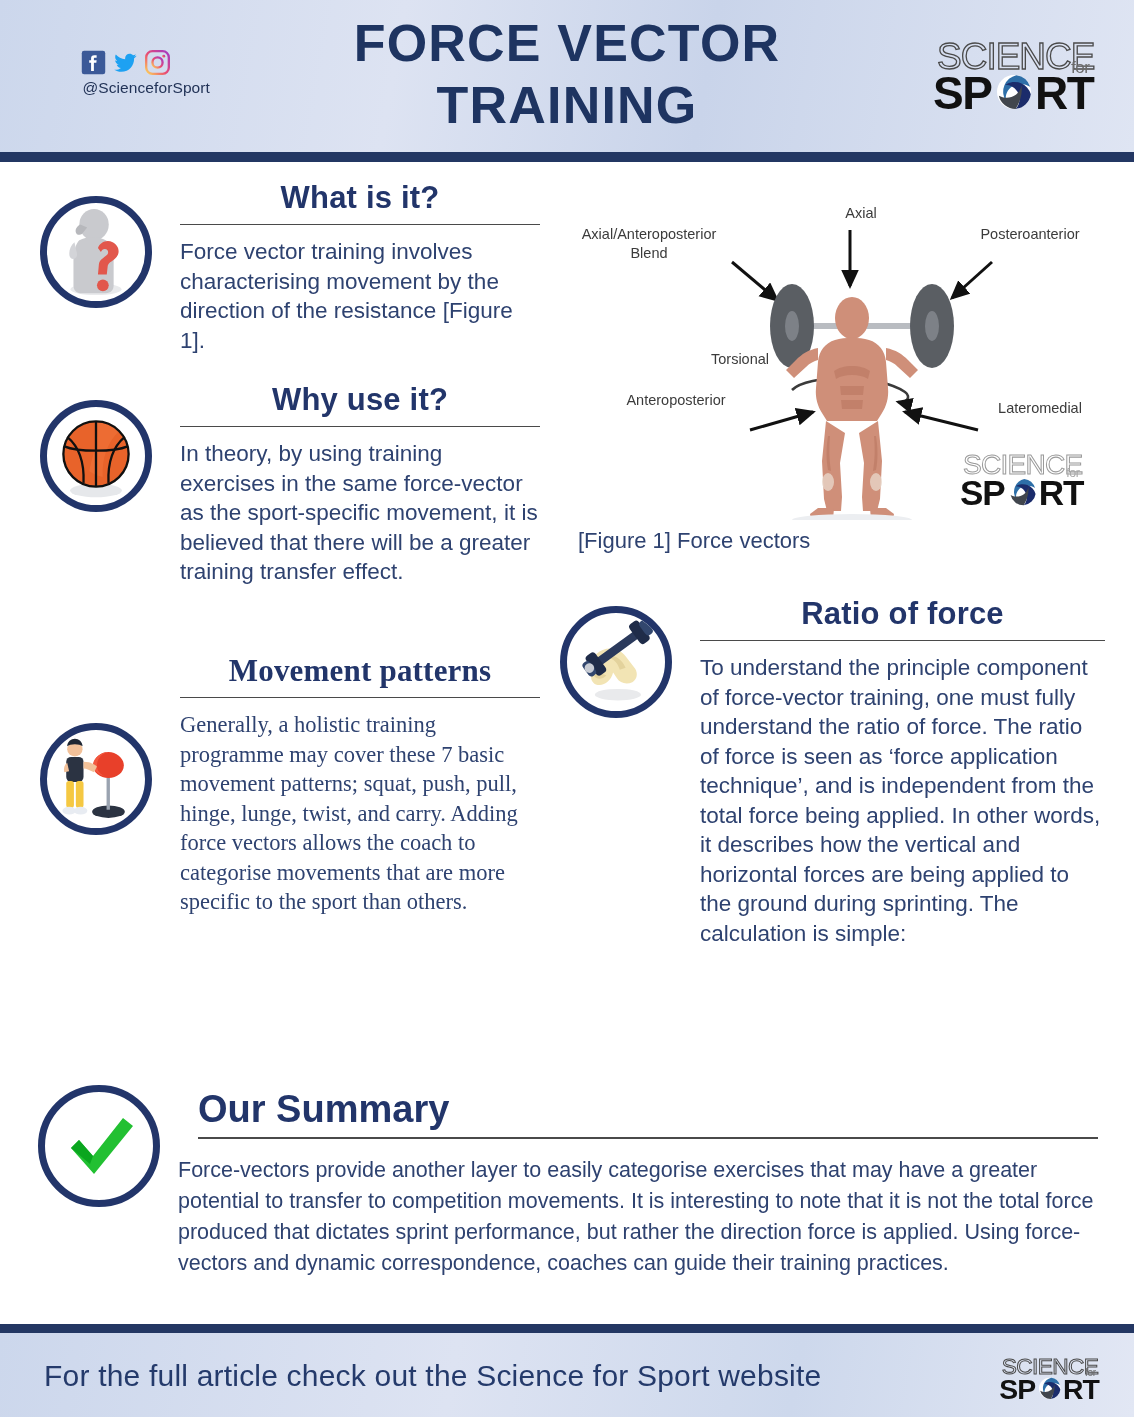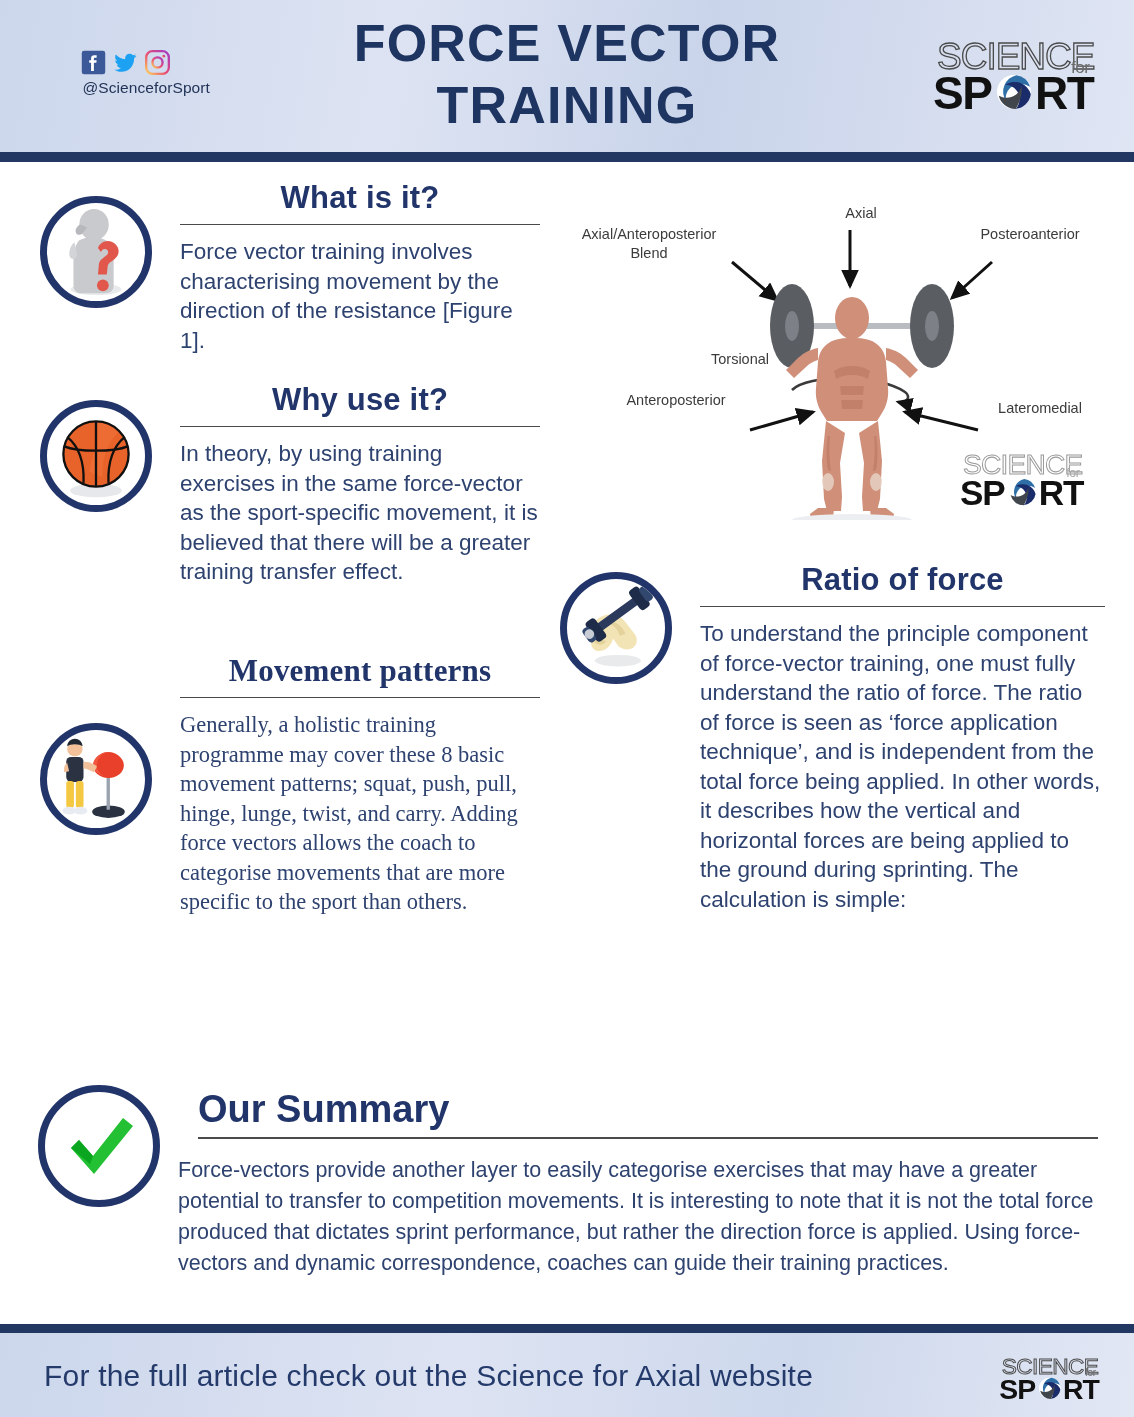--- a/index.html
+++ b/index.html
@@ -227,21 +227,21 @@
         <rect x="19" y="52" width="8" height="28" rx="3" fill="#f5c842"></rect>
         <rect x="29" y="52" width="8" height="28" rx="3" fill="#f5c842"></rect>
         <ellipse cx="22" cy="83" rx="7" ry="4" fill="#e8ecf2"></ellipse>
         <ellipse cx="34" cy="83" rx="7" ry="4" fill="#e8ecf2"></ellipse>
       </svg>
     </div>
     <div class="sec-head">
       <div class="sec-title">Movement patterns</div>
       <div class="sec-divider"></div>
     </div>
-    <div class="sec-body">Generally, a holistic training programme may cover these 8 basic movement patterns; squat, push, pull, hinge, lunge, twist, and carry. Adding force vectors allows the coach to categorise movements that are more specific to the sport than others.</div>
+    <div class="sec-body">Generally, a holistic training programme may cover these 7 basic movement patterns; squat, push, pull, hinge, lunge, twist, and carry. Adding force vectors allows the coach to categorise movements that are more specific to the sport than others.</div>
   </div>
 </div>
 
 <div class="col-right">
 
   <div class="figure-wrap">
     <div class="figure-canvas">
 
       <div class="fig-label" style="left:266px; top:14px; width:70px;text-align:center;">Axial</div>
       <div class="fig-label" style="left:4px; top:35px; width:170px;">Axial/Anteroposterior</div>
@@ -300,20 +300,21 @@
         <g transform="translate(65,42)">
           <circle cx="17" cy="17" r="17" fill="#ffffff"></circle>
           <path d="M17 0a17 17 0 0 1 15.3 9.6C27 7 20.5 7.3 15.6 10.8 10 14.8 8.3 21.4 10.5 27.3A17 17 0 0 1 17 0z" fill="#2e6fa8" transform="rotate(8 17 17)"></path>
           <path d="M34 17a17 17 0 0 1-13 16.5c3.2-4.6 3.5-10.8.3-15.9-3.1-4.9-8.6-7.3-14-6.6A17 17 0 0 1 34 17z" fill="#1b2c6b" transform="rotate(8 17 17)"></path>
           <path d="M21 33.5A17 17 0 0 1 2.5 22.8c5.6 2.1 12.2 1.1 16.7-3.4 2.8-2.8 4.2-6.4 4.3-10 2.4 7.9.5 17.4-2.5 24.1z" fill="#41464d" transform="rotate(8 17 17)"></path>
         </g>
         <text x="103" y="76" font-family="'Liberation Sans',sans-serif" font-size="45" font-weight="bold" fill="#111" letter-spacing="-1.5">RT</text>
       </svg>
     </div>
 
+    <div class="fig-caption">[Figure 1] Force vectors</div>
   </div>
 
   <div class="section" style="margin-top:40px;">
     <div class="badge" style="top:12px;">
       <svg width="96" height="96" viewBox="0 0 100 100">
         <ellipse cx="52" cy="84" rx="24" ry="6" fill="#e9eaec"></ellipse>
 
         <path d="M24 56c0-12 9-20 20-20 7 0 12 3 16 8l10 13c3 5 2 11-3 14-6 3-13 1-16-4l-4-6c-2 8-8 13-14 13-6 0-9-4-9-9z" fill="#f2e4b4"></path>
         <path d="M27 64c4-2 9-2 13 0-4 4-10 5-13 0z" fill="#e3d29c"></path>
         <path d="M48 44c6 2 10 7 12 12l-6 2c-2-6-5-10-10-12z" fill="#e3d29c"></path>
@@ -346,21 +347,21 @@
   </div>
   <div class="summary-head">
     <div class="summary-title">Our Summary</div>
     <div class="summary-divider"></div>
   </div>
   <div class="summary-body">Force-vectors provide another layer to easily categorise exercises that may have a greater potential to transfer to competition movements. It is interesting to note that it is not the total force produced that dictates sprint performance, but rather the direction force is applied. Using force-vectors and dynamic correspondence, coaches can guide their training practices.</div>
 </div>
 
 <div class="footer-rule"></div>
 <div class="footer">
-  <div class="footer-text">For the full article check out the Science for Axial website</div>
+  <div class="footer-text">For the full article check out the Science for Sport website</div>
   <div class="logo-footer">
     <svg width="106" height="52" viewBox="0 0 168 82">
       <text x="6" y="36" font-family="'Liberation Sans',sans-serif" font-size="36" fill="none" stroke="#4a4a4a" stroke-width="1.6" letter-spacing="-1">SCIENCE</text>
       <text x="138" y="40" font-family="'Liberation Sans',sans-serif" font-size="16" fill="#6b6b6b" letter-spacing="-.5">for</text>
       <text x="2" y="76" font-family="'Liberation Sans',sans-serif" font-size="45" font-weight="bold" fill="#111" letter-spacing="-1.5">SP</text>
       <g transform="translate(65,42)">
         <circle cx="17" cy="17" r="17" fill="#ffffff"></circle>
         <path d="M17 0a17 17 0 0 1 15.3 9.6C27 7 20.5 7.3 15.6 10.8 10 14.8 8.3 21.4 10.5 27.3A17 17 0 0 1 17 0z" fill="#2e6fa8" transform="rotate(8 17 17)"></path>
         <path d="M34 17a17 17 0 0 1-13 16.5c3.2-4.6 3.5-10.8.3-15.9-3.1-4.9-8.6-7.3-14-6.6A17 17 0 0 1 34 17z" fill="#1b2c6b" transform="rotate(8 17 17)"></path>
         <path d="M21 33.5A17 17 0 0 1 2.5 22.8c5.6 2.1 12.2 1.1 16.7-3.4 2.8-2.8 4.2-6.4 4.3-10 2.4 7.9.5 17.4-2.5 24.1z" fill="#41464d" transform="rotate(8 17 17)"></path>

